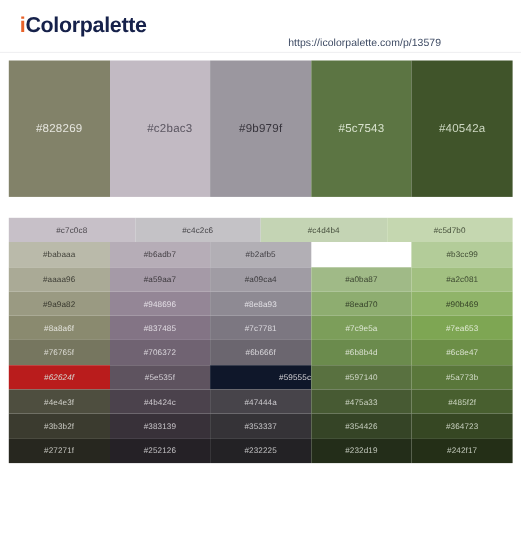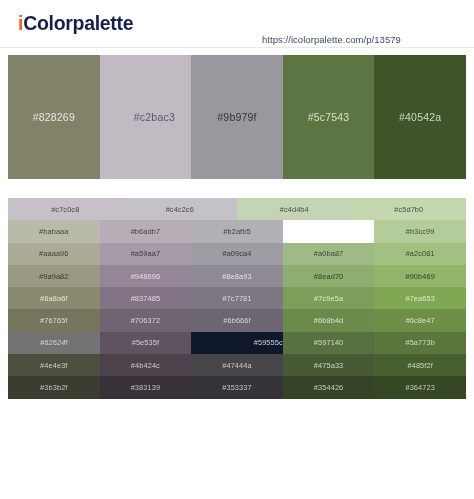--- a/index.html
+++ b/index.html
@@ -249,21 +249,21 @@
           <span style="color: rgb(217, 215, 219);">#6b666f</span>
         </div>
         <div class="grid-cell" style="background: rgb(107, 139, 77);">
           <span style="color: rgb(217, 224, 208);">#6b8b4d</span>
         </div>
         <div class="grid-cell" style="background: rgb(108, 142, 71);">
           <span style="color: rgb(218, 226, 207);">#6c8e47</span>
         </div>
       </div>
       <div class="grid-row">
-        <div class="grid-cell" style="background: #737373; font-style: italic;">
+        <div class="grid-cell" style="background: #b91c1c; font-style: italic;">
           <span style="color: rgb(214, 214, 207);">#62624f</span>
         </div>
         <div class="grid-cell" style="background: rgb(94, 83, 95);">
           <span style="color: rgb(212, 208, 214);">#5e535f</span>
         </div>
         <div class="grid-cell" style="background: #0f172a; justify-content: flex-end;">
           <span style="color: rgb(211, 209, 213);">#59555c</span>
         </div>
         <div class="grid-cell" style="background: rgb(89, 113, 64);">
           <span style="color: rgb(211, 218, 203);">#597140</span>
@@ -299,16 +299,33 @@
         <div class="grid-cell" style="background: rgb(53, 51, 55);">
           <span style="color: rgb(199, 198, 200);">#353337</span>
         </div>
         <div class="grid-cell" style="background: rgb(53, 68, 38);">
           <span style="color: rgb(199, 206, 192);">#354426</span>
         </div>
         <div class="grid-cell" style="background: rgb(54, 71, 35);">
           <span style="color: rgb(199, 207, 190);">#364723</span>
         </div>
       </div>
+      <div class="grid-row">
+        <div class="grid-cell" style="background: rgb(39, 39, 31);">
+          <span style="color: rgb(195, 195, 189);">#27271f</span>
+        </div>
+        <div class="grid-cell" style="background: rgb(37, 33, 38);">
+          <span style="color: rgb(194, 192, 195);">#252126</span>
+        </div>
+        <div class="grid-cell" style="background: rgb(35, 34, 37);">
+          <span style="color: rgb(193, 193, 194);">#232225</span>
+        </div>
+        <div class="grid-cell" style="background: rgb(35, 45, 25);">
+          <span style="color: rgb(193, 199, 187);">#232d19</span>
+        </div>
+        <div class="grid-cell" style="background: rgb(36, 47, 23);">
+          <span style="color: rgb(193, 200, 186);">#242f17</span>
+        </div>
+      </div>
     </div>
 
   <div class="footer-space"></div>
 </div>
 
 </body></html>

